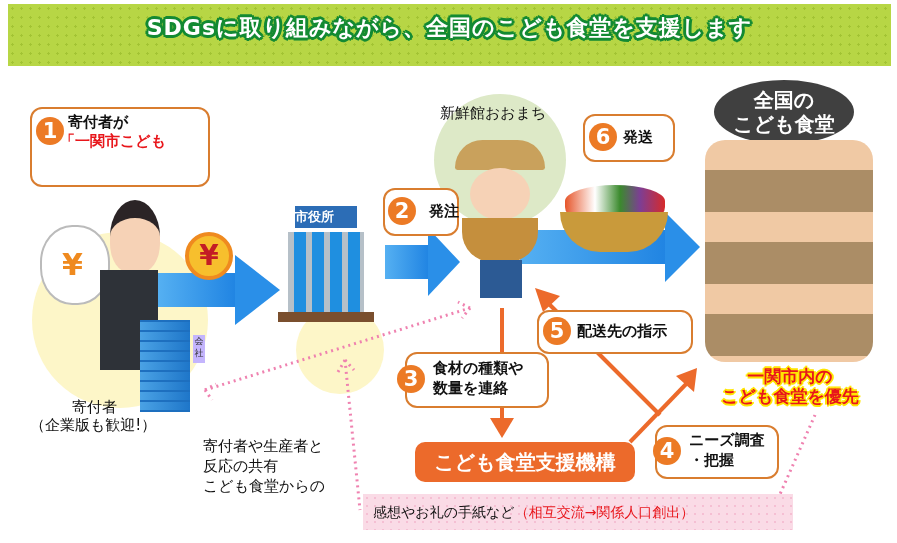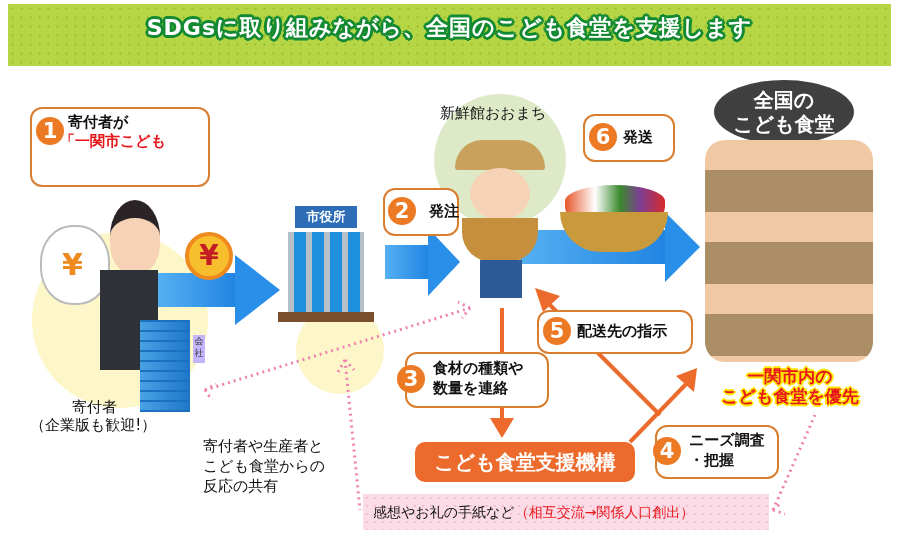--- a/index.html
+++ b/index.html
@@ -11,21 +11,21 @@
     letter-spacing:1px;
     text-shadow:3px 0 0 #138a32,-3px 0 0 #138a32,0 3px 0 #138a32,0 -3px 0 #138a32,2px 2px 0 #138a32,-2px -2px 0 #138a32,2px -2px 0 #138a32,-2px 2px 0 #138a32;}
   .bubble{border:2px solid #d97d2f;border-radius:12px;background:#fff;}
   .num{width:28px;height:28px;border-radius:50%;background:#ec7a25;color:#fff;font-weight:bold;font-size:21px;text-align:center;line-height:28px;}
   .btxt{font-weight:bold;font-size:15px;color:#111;line-height:19px;white-space:nowrap;}
   .red{color:#e8161b;}
   .lbl{font-weight:normal;font-size:15px;color:#111;white-space:nowrap;line-height:18px;}
   .circle{border-radius:50%;}
   .agency{left:415px;top:442px;width:220px;height:40px;border-radius:10px;background:#ec6a2b;color:#fff;font-weight:bold;font-size:20px;text-align:center;line-height:40px;}
   .pinkbox{left:363px;top:494px;width:406px;height:36px;background:#fadbe6;
-    background-image:radial-gradient(#f5bfd3 1px,transparent 1.2px);background-size:8px 8px;}
+    background-image:radial-gradient(#f5bfd3 1px,transparent 1.2px);background-size:8px 8px;padding-left:24px;}
   .redoval{left:714px;top:80px;width:140px;height:64px;border-radius:50%;background:#404040;color:#fff;font-weight:bold;font-size:20px;text-align:center;line-height:24px;padding-top:8px;box-sizing:border-box;}
   .yellowtext{font-weight:bold;font-size:17px;color:#e8161b;text-align:center;line-height:20px;
     text-shadow:2px 0 0 #ffe600,-2px 0 0 #ffe600,0 2px 0 #ffe600,0 -2px 0 #ffe600,1px 1px 0 #ffe600,-1px -1px 0 #ffe600;}
 </style>
 </head>
 <body>
 
 <div class="abs banner">
   <div class="abs banner-text">SDGsに取り組みながら、全国のこども食堂を支援します</div>
 </div>
@@ -83,21 +83,21 @@
 <div class="abs" style="left:193px;top:335px;width:12px;height:28px;background:#c4b5fd;font-size:9px;line-height:12px;text-align:center;color:#333;">会社</div>
 
 <div class="abs bubble" style="left:30px;top:107px;width:176px;height:76px;">
   <div class="abs num" style="left:4px;top:8px;">1</div>
   <div class="abs btxt" style="left:36px;top:4px;">寄付者が</div>
   <div class="abs btxt red" style="left:28px;top:23px;">「一関市こども</div>
 </div>
 <div class="abs lbl" style="left:72px;top:398px;">寄付者</div>
 <div class="abs lbl" style="left:30px;top:416px;">（企業版も歓迎!）</div>
 
-<div class="abs" style="left:295px;top:206px;width:62px;height:22px;background:#2c6db6;color:#fff;font-size:13px;font-weight:bold;text-align:center;line-height:22px;">市役所</div>
+<div class="abs" style="left:295px;top:206px;width:62px;height:22px;background:#2c6db6;color:#fff;font-size:13px;font-weight:bold;text-align:left;line-height:22px;">市役所</div>
 <div class="abs" style="left:288px;top:232px;width:76px;height:88px;background:#b6c0c8;background-image:repeating-linear-gradient(90deg,transparent 0 6px,#1f8fe0 6px 18px);"></div>
 <div class="abs" style="left:278px;top:312px;width:96px;height:10px;background:#7a4f2e;"></div>
 
 <div class="abs bubble" style="left:383px;top:188px;width:72px;height:44px;">
   <div class="abs num" style="left:3px;top:7px;">2</div>
   <div class="abs btxt" style="left:44px;top:12px;">発注</div>
 </div>
 
 <div class="abs lbl" style="left:440px;top:104px;">新鮮館おおまち</div>
 <div class="abs" style="left:455px;top:140px;width:90px;height:30px;border-radius:45px 45px 4px 4px;background:#c9a15c;"></div>
@@ -137,20 +137,20 @@
 <div class="abs bubble" style="left:655px;top:425px;width:120px;height:50px;">
   <div class="abs num" style="left:-4px;top:10px;">4</div>
   <div class="abs btxt" style="left:32px;top:4px;">ニーズ調査</div>
   <div class="abs btxt" style="left:32px;top:24px;">・把握</div>
 </div>
 
 <div class="abs agency">こども食堂支援機構</div>
 
 <div class="abs lbl" style="left:203px;top:436px;line-height:20px;">
   <div>寄付者や生産者と</div>
+  <div>反応の共有</div>
   <div>こども食堂からの</div>
-  <div>反応の共有</div>
 </div>
 <div class="abs pinkbox">
   <div class="abs lbl" style="left:10px;top:9px;font-size:14px;">
     <span>感想やお礼の手紙など</span><span class="red">（相互交流→関係人口創出）</span>
   </div>
 </div>
 
 </body></html>

